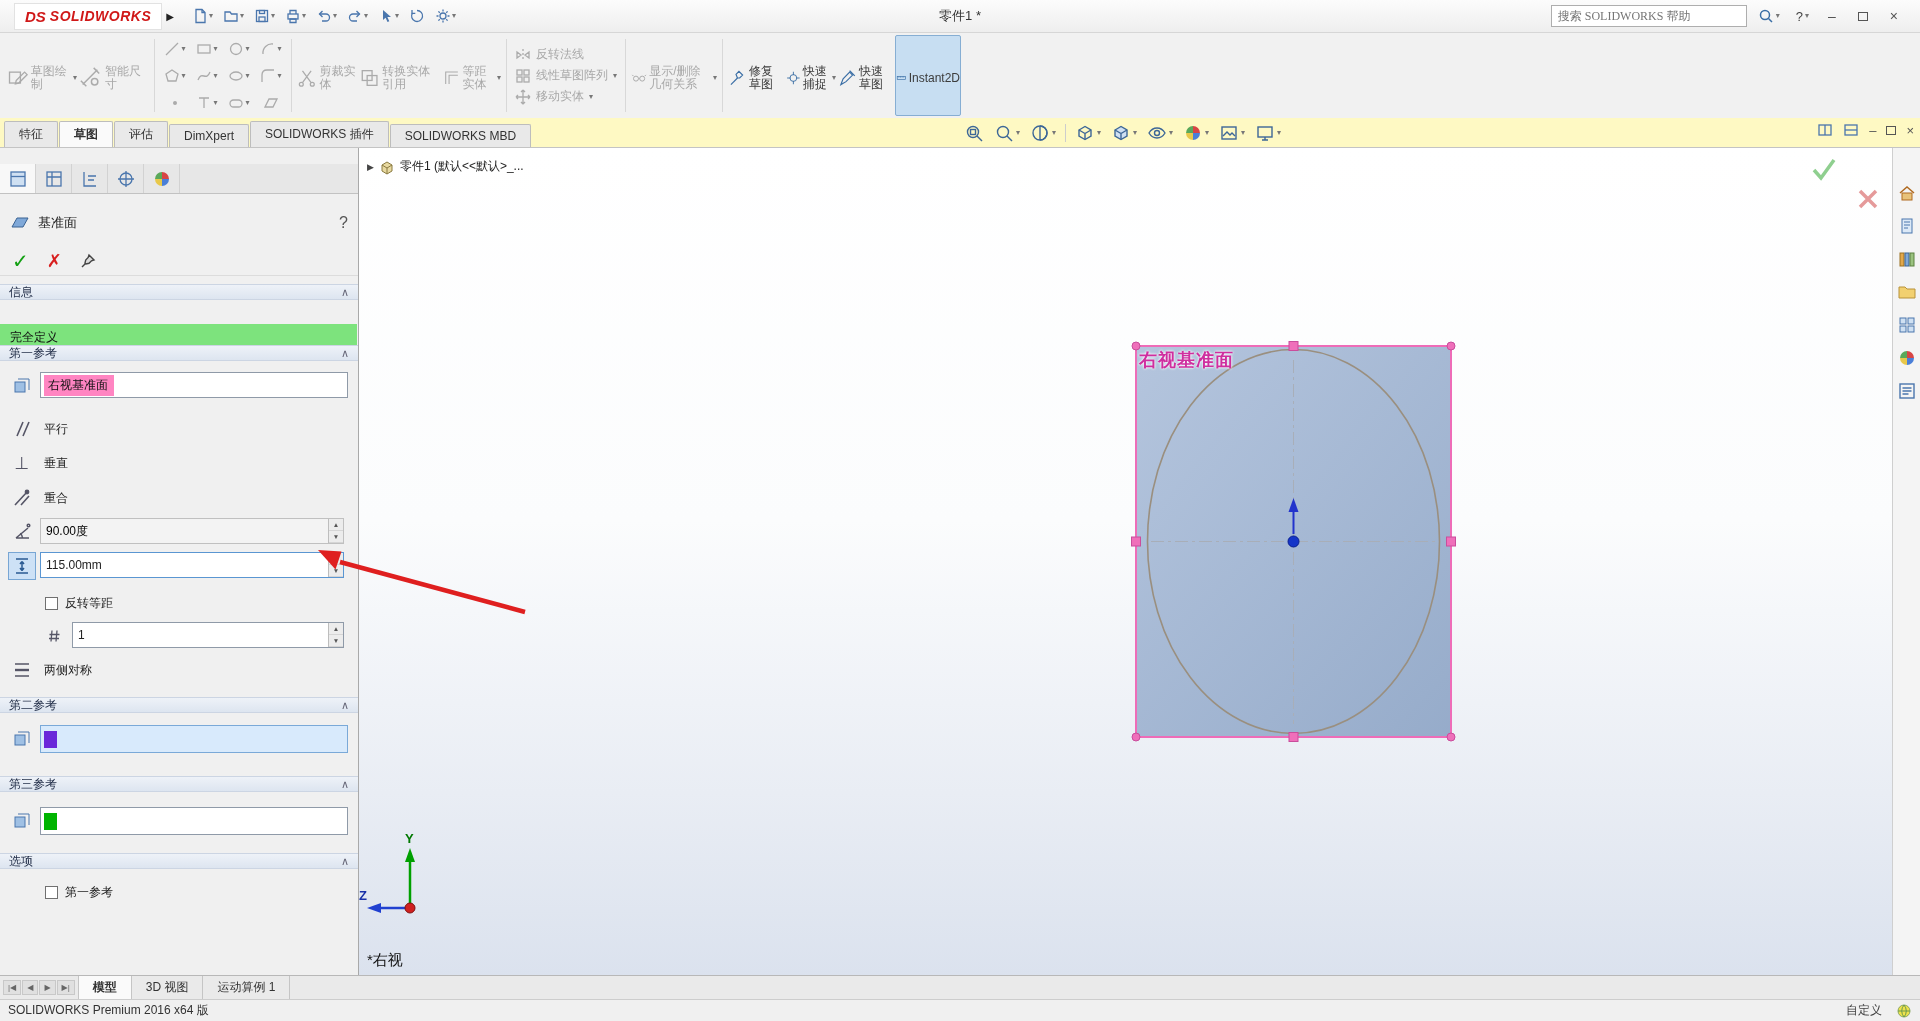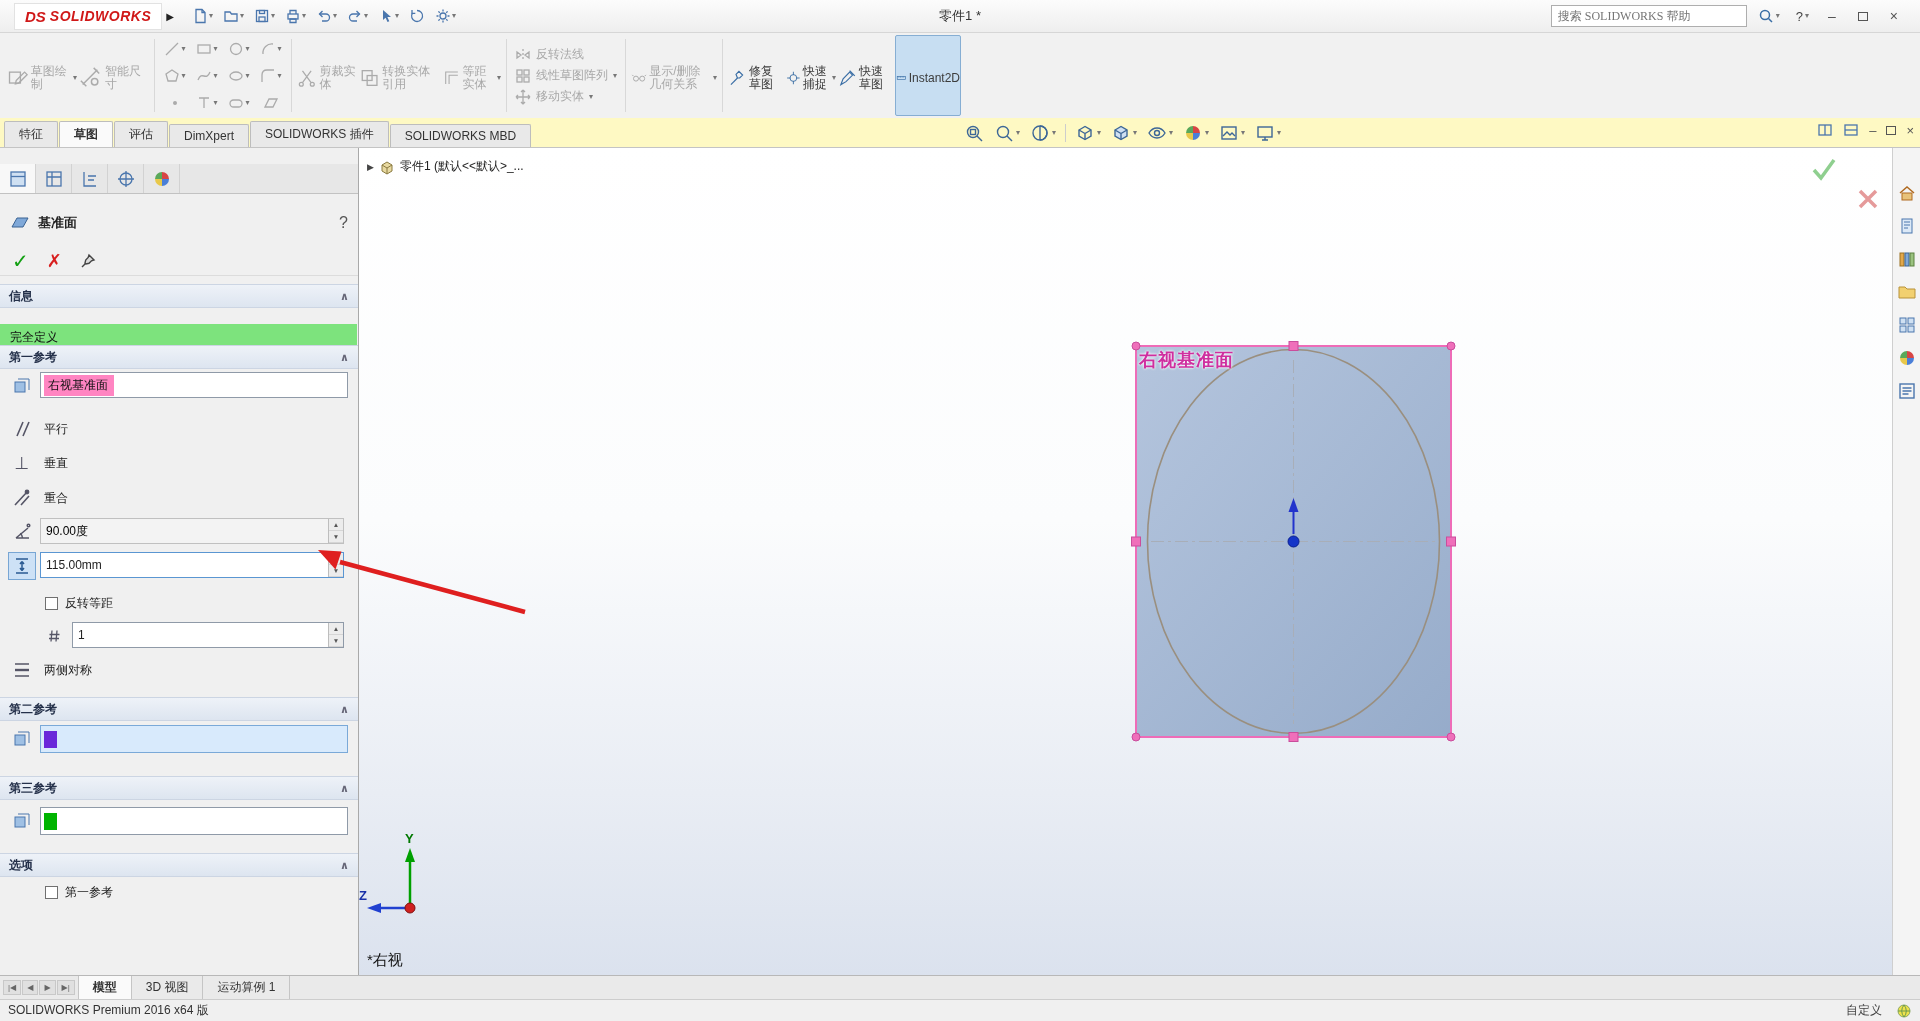--- a/index.html
+++ b/index.html
@@ -46,26 +46,26 @@
 .hud-sep{width:1px;height:18px;background:#cdcdcd;margin:0 2px}
 .docwin{position:absolute;right:6px;top:4px;display:flex;align-items:center;gap:10px;color:#555}
 
 .content{flex:1;display:flex;min-height:0}
 
 .pm{width:359px;background:#f0f0f0;border-right:1px solid #a9a9a9;position:relative;flex:none}
 .pm-tabs{position:absolute;top:16px;left:0;right:0;height:30px;display:flex;border-bottom:1px solid #c2c2c2;background:#e7e7e7}
 .pm-tab{width:36px;display:flex;align-items:center;justify-content:center;border-right:1px solid #d2d2d2}
 .pm-tab.active{background:#f8f8f8}
 .pm-header{position:absolute;top:60px;left:0;right:0;height:30px;display:flex;align-items:center;gap:8px;padding:0 10px}
-.pm-title{font-weight:bold;font-size:13px}
+.pm-title{font-weight:normal;font-size:13px}
 .pm-help{margin-left:auto;color:#555;font-size:16px}
 .pm-actions{position:absolute;top:98px;left:0;right:0;height:30px;display:flex;align-items:center;gap:18px;padding:0 12px;border-bottom:1px solid #dcdcdc}
 .ok-glyph{color:#13a013;font-size:20px;font-weight:bold}
 .cancel-glyph{color:#d81f1f;font-size:18px;font-weight:bold}
-.sec{position:absolute;left:0;right:0;height:24px;background:linear-gradient(#eef2f8,#dde5f0);border-top:1px solid #ccd5e3;border-bottom:1px solid #ccd5e3;display:flex;align-items:center;padding:0 9px;font-weight:bold;font-size:12px;color:#24304a}
+.sec{position:absolute;left:0;right:0;height:16px;background:linear-gradient(#eef2f8,#dde5f0);border-top:1px solid #ccd5e3;border-bottom:1px solid #ccd5e3;display:flex;align-items:center;padding:0 9px;font-weight:normal;font-size:12px;color:#24304a}
 .sec .chev{margin-left:auto;color:#667;font-size:11px}
 .msgbar{position:absolute;left:0;right:1px;height:27px;background:#7de37d;display:flex;align-items:center;padding:0 10px;font-size:12px;color:#111}
 .pm-ib{position:absolute;left:8px;width:28px;height:28px;display:flex;align-items:center;justify-content:center;color:#50648a}
 .pm-ib.pressed{background:#cde1f6;border:1px solid #78a6d4}
 .pm-lbl{position:absolute;left:44px;font-size:12px;color:#222;line-height:28px}
 .selfield{position:absolute;left:40px;right:10px;height:26px;border:1px solid #8f9aa8;background:#fff;display:flex;align-items:center;padding:2px 3px;overflow:hidden}
 .selfield .pink{background:#ff85c2;color:#111;font-size:12px;padding:2px 6px 2px 4px}
 .selfield.active2{background:#d8eafc;border-color:#7aa9d8}
 .colorblock{width:13px;height:17px;flex:none}
 .numwrap{position:absolute;left:40px;right:14px;height:26px;display:flex;border:1px solid #c0c0c0;background:#f3f3f3}

